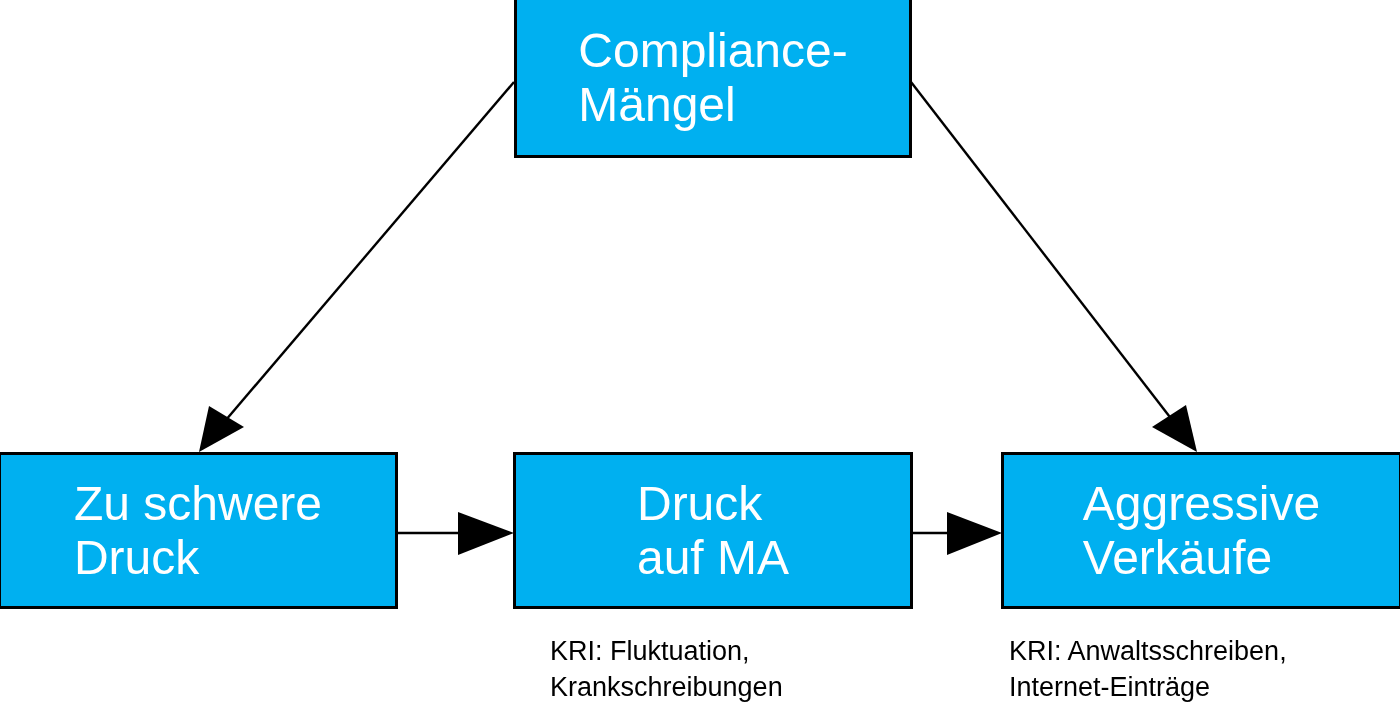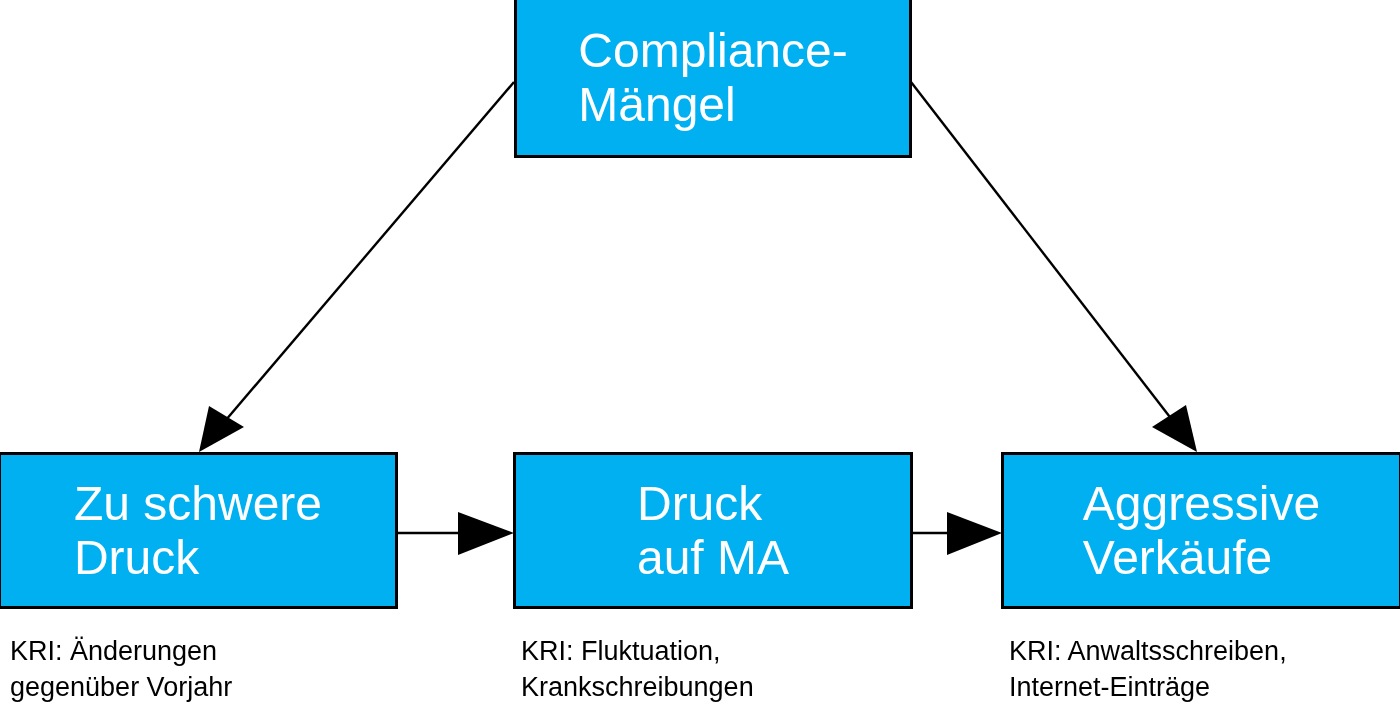--- a/index.html
+++ b/index.html
@@ -79,21 +79,21 @@
   
   .caption {
     position: absolute;
     color: #000000;
     font-size: 27px;
     line-height: 1.32;
     white-space: pre-line;
     z-index: 2;
   }
   #caption-ziele    { left: 10px;   top: 634px; width: 480px; }
-  #caption-druck    { left: 521px;  top: 634px; width: 480px; }
+  #caption-druck    { left: 550px;  top: 634px; width: 480px; }
   #caption-verkaeufe{ left: 1009px; top: 634px; width: 400px; }
 </style>
 </head>
 <body>
 
 <div id="canvas">
 
   <svg id="connectors" viewBox="0 0 1400 721" width="1400" height="721" xmlns="http://www.w3.org/2000/svg">
 
     <g>
@@ -130,22 +130,20 @@
   <div class="node" id="node-druck">
     <span class="node-label">Druck
 auf MA</span>
   </div>
 
   <div class="node" id="node-verkaeufe">
     <span class="node-label">Aggressive
 Verkäufe</span>
   </div>
 
-  <div class="caption" id="caption-ziele">KRI: Änderungen
-gegenüber Vorjahr</div>
 
   <div class="caption" id="caption-druck">KRI: Fluktuation,
 Krankschreibungen</div>
 
   <div class="caption" id="caption-verkaeufe">KRI: Anwaltsschreiben,
 Internet-Einträge</div>
 
 </div>
 
 </body></html>

